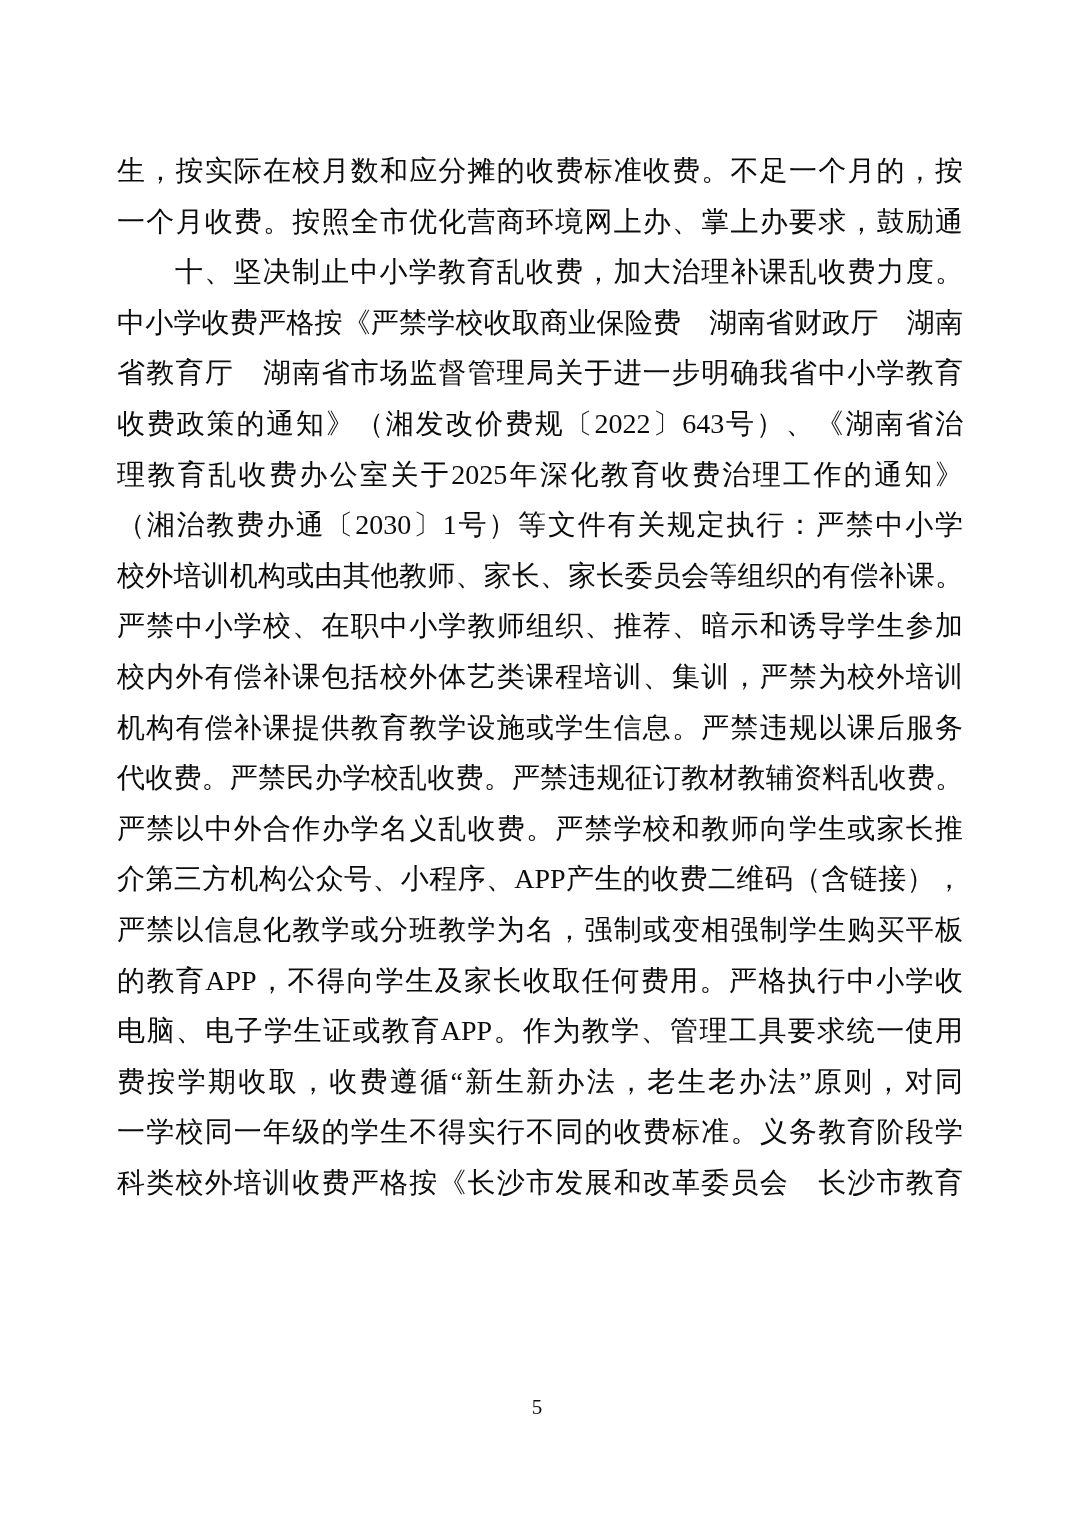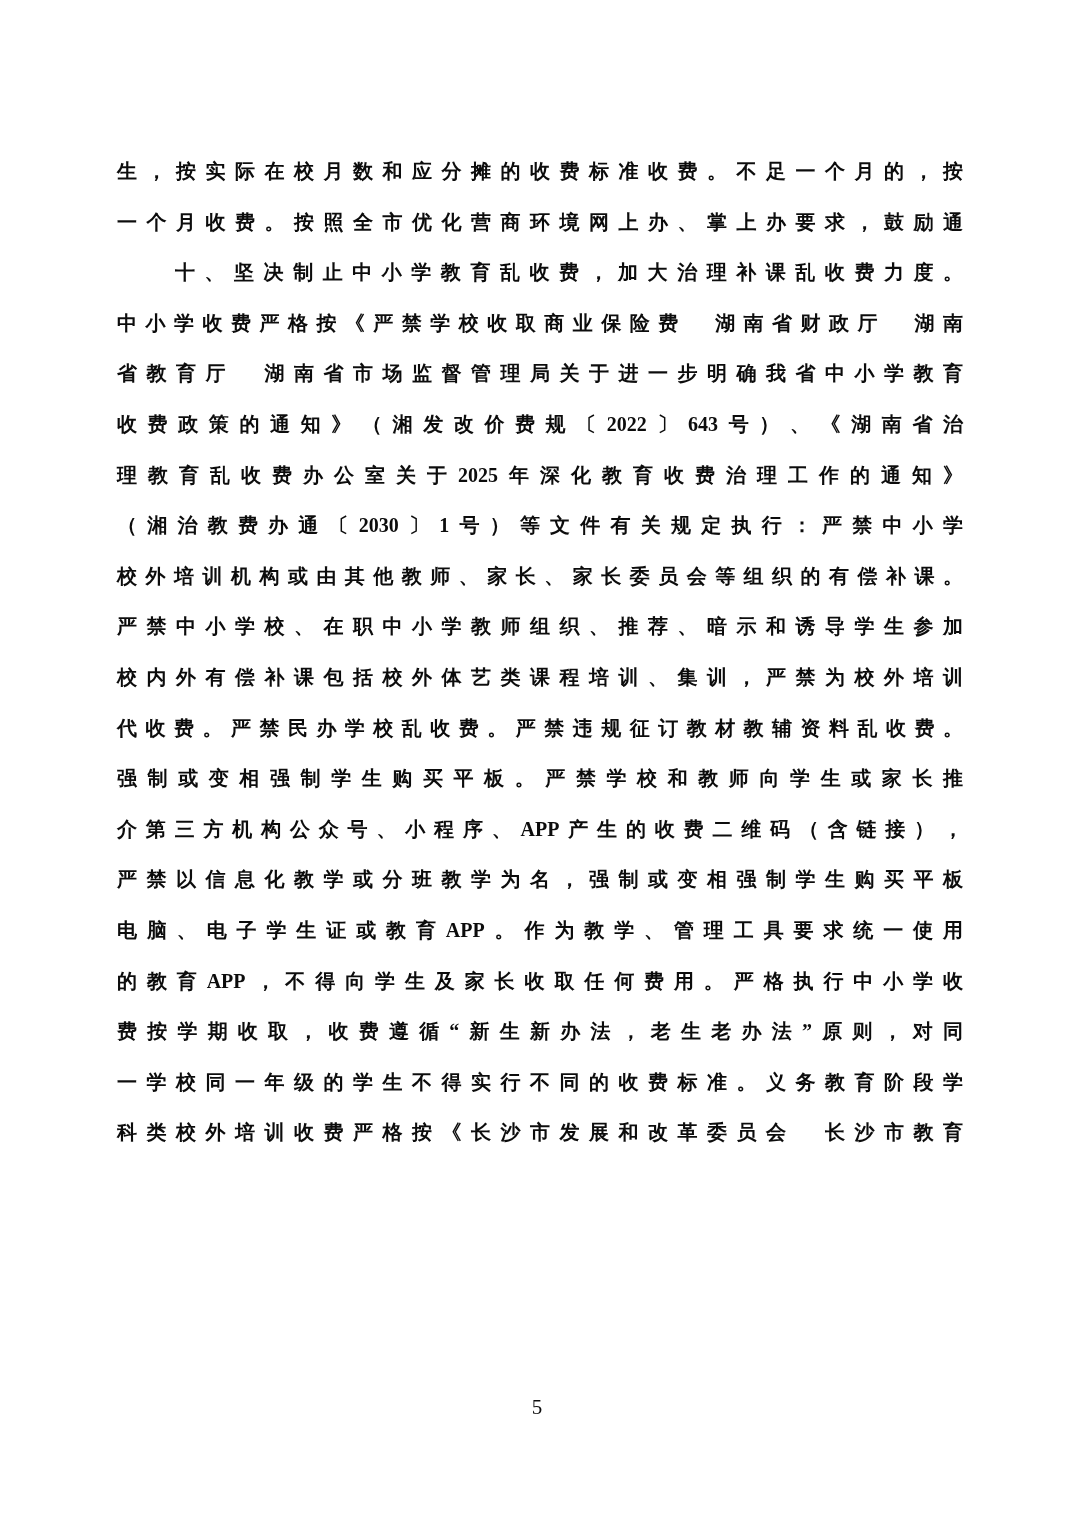--- a/index.html
+++ b/index.html
@@ -20,27 +20,26 @@
     font-family: "Liberation Serif", "DejaVu Serif", serif;
     color: #0c0c0c;
   }
   .text-block {
     position: absolute;
     left: 117px;
     top: 146px;
     width: 846px;
   }
   .line {
-    font-size: 20px;
+    font-size: 28px;
     height: 50.6px;
     line-height: 50.6px;
     letter-spacing: 0.5px;
     white-space: normal;
     text-align: left;
-    font-weight: bold;
   }
   .line.fill {
     text-align: justify;
     text-align-last: justify;
     text-justify: inter-character;
     letter-spacing: 0;
   }
   .line.indent {
     text-indent: 58px;
   }
@@ -64,24 +63,25 @@
       <div class="line fill">一个月收费。按照全市优化营商环境网上办、掌上办要求，鼓励通</div>
       <div class="line fill indent">十、坚决制止中小学教育乱收费，加大治理补课乱收费力度。</div>
       <div class="line fill">中小学收费严格按《严禁学校收取商业保险费　湖南省财政厅　湖南</div>
       <div class="line fill">省教育厅　湖南省市场监督管理局关于进一步明确我省中小学教育</div>
       <div class="line fill">收费政策的通知》（湘发改价费规〔2022〕643号）、《湖南省治</div>
       <div class="line fill">理教育乱收费办公室关于2025年深化教育收费治理工作的通知》</div>
       <div class="line fill">（湘治教费办通〔2030〕1号）等文件有关规定执行：严禁中小学</div>
       <div class="line fill">校外培训机构或由其他教师、家长、家长委员会等组织的有偿补课。</div>
       <div class="line fill">严禁中小学校、在职中小学教师组织、推荐、暗示和诱导学生参加</div>
       <div class="line fill">校内外有偿补课包括校外体艺类课程培训、集训，严禁为校外培训</div>
+      <div class="line fill">机构有偿补课提供教育教学设施或学生信息。严禁违规以课后服务</div>
       <div class="line fill">代收费。严禁民办学校乱收费。严禁违规征订教材教辅资料乱收费。</div>
-      <div class="line fill">强制或变相强制学生购买平板。严禁学校和教师向学生或家长推</div>
+      <div class="line fill">严禁以中外合作办学名义乱收费。严禁学校和教师向学生或家长推</div>
       <div class="line fill">介第三方机构公众号、小程序、APP产生的收费二维码（含链接），</div>
       <div class="line fill">严禁以信息化教学或分班教学为名，强制或变相强制学生购买平板</div>
+      <div class="line fill">的教育APP，不得向学生及家长收取任何费用。严格执行中小学收</div>
       <div class="line fill">电脑、电子学生证或教育APP。作为教学、管理工具要求统一使用</div>
-      <div class="line fill">的教育APP，不得向学生及家长收取任何费用。严格执行中小学收</div>
       <div class="line fill">费按学期收取，收费遵循“新生新办法，老生老办法”原则，对同</div>
       <div class="line fill">一学校同一年级的学生不得实行不同的收费标准。义务教育阶段学</div>
       <div class="line fill">科类校外培训收费严格按《长沙市发展和改革委员会　长沙市教育</div>
     </div>
   <div class="page-number">5</div>
 </div>
 
 </body></html>

